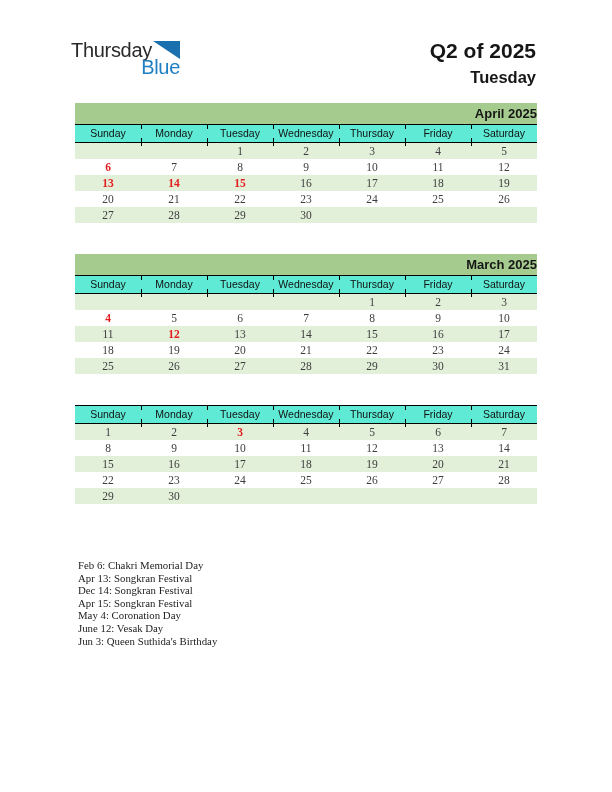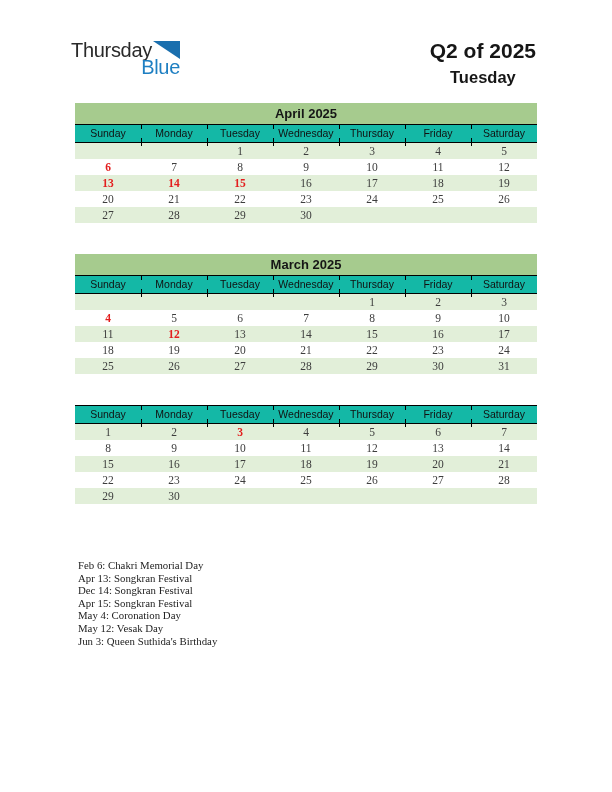--- a/index.html
+++ b/index.html
@@ -21,34 +21,34 @@
   .logo{position:absolute;left:71px;top:40px;width:fit-content;}
   .logo-row{display:flex;align-items:flex-start;}
   .logo-general{font-size:20px;line-height:20px;color:#2a2a2a;letter-spacing:-0.3px;}
   .logo-triangle{
     width:27px;height:18px;margin-left:1px;margin-top:1px;
     background:var(--brand-blue-dark);
     clip-path:polygon(0 0,100% 0,100% 100%);
   }
   .logo-blue{font-size:20px;line-height:20px;color:var(--brand-blue);text-align:right;margin-top:-3px;letter-spacing:-0.3px;}
   
-  .masthead{position:absolute;top:39px;right:76px;text-align:center;color:var(--ink);margin-left:26px;}
+  .masthead{position:absolute;top:39px;right:76px;text-align:right;color:var(--ink);margin-left:26px;}
   .masthead .title{font-size:21px;font-weight:600;line-height:23px;}
   .masthead .subtitle{font-size:16.5px;font-weight:600;line-height:18px;margin-top:6px;}
   
   .months{position:absolute;left:75px;top:103px;width:462px;}
   .month{margin-bottom:31px;}
   .month-title{
-    height:21px;line-height:21px;text-align:center;
+    height:21px;line-height:21px;text-align:right;
     font-size:13px;font-weight:700;color:var(--ink);
     background:var(--header-green);
   }
   .weekday-row{
     display:grid;grid-template-columns:repeat(7,1fr);
-    height:19px;box-sizing:border-box;background:#14b8a6;
+    height:19px;box-sizing:border-box;background:#5eead4;
     border-top:1.5px solid #000;border-bottom:1.5px solid #000;
   }
   .weekday-cell{
     position:relative;text-align:center;
     font-size:10.5px;line-height:16px;color:#111;
   }
   .weekday-cell:not(:first-child)::before{
     content:"";position:absolute;left:-0.5px;top:0;width:1px;height:4px;background:#000;
   }
   .weekday-cell:not(:first-child)::after{
@@ -262,17 +262,17 @@
         </div>
       </div>
     </main>
 
   <div class="notes">
       <div class="note-line">Feb 6: Chakri Memorial Day</div>
       <div class="note-line">Apr 13: Songkran Festival</div>
       <div class="note-line">Dec 14: Songkran Festival</div>
       <div class="note-line">Apr 15: Songkran Festival</div>
       <div class="note-line">May 4: Coronation Day</div>
-      <div class="note-line">May 12: Vesak Day</div>
+      <div class="note-line">June 12: Vesak Day</div>
       <div class="note-line">Jun 3: Queen Suthida's Birthday</div>
     </div>
 
 </div>
 
 </body></html>

